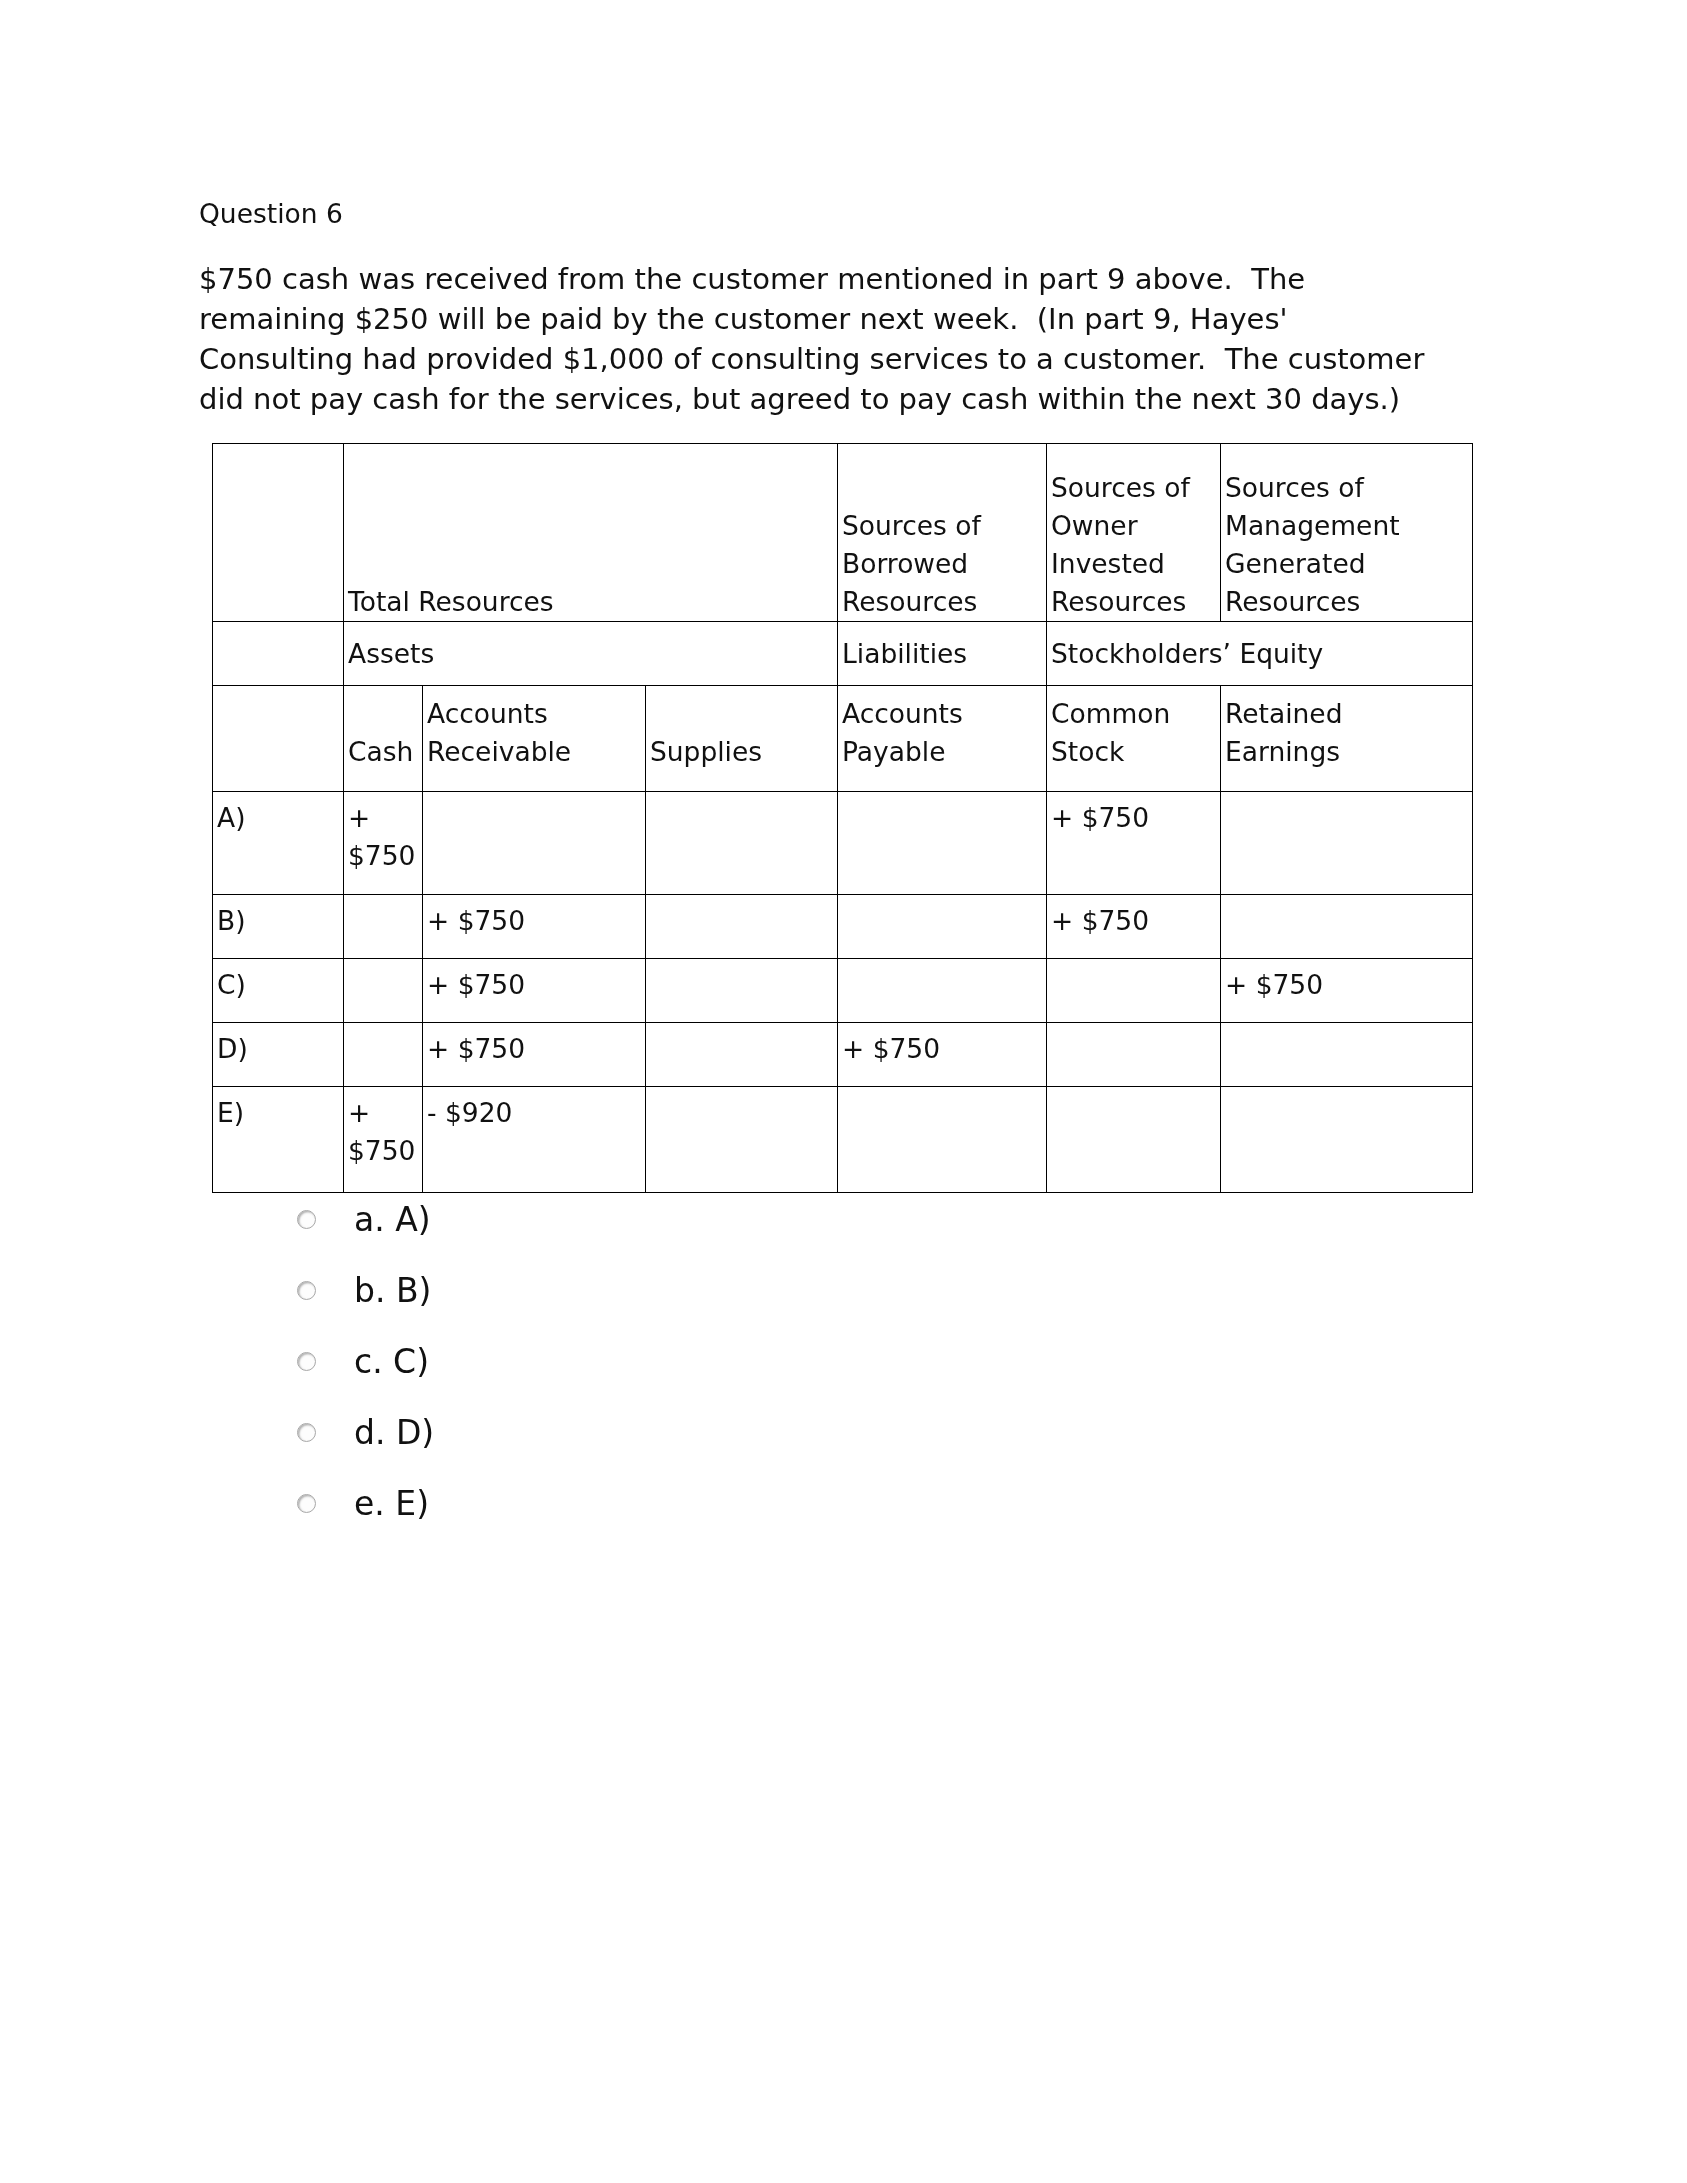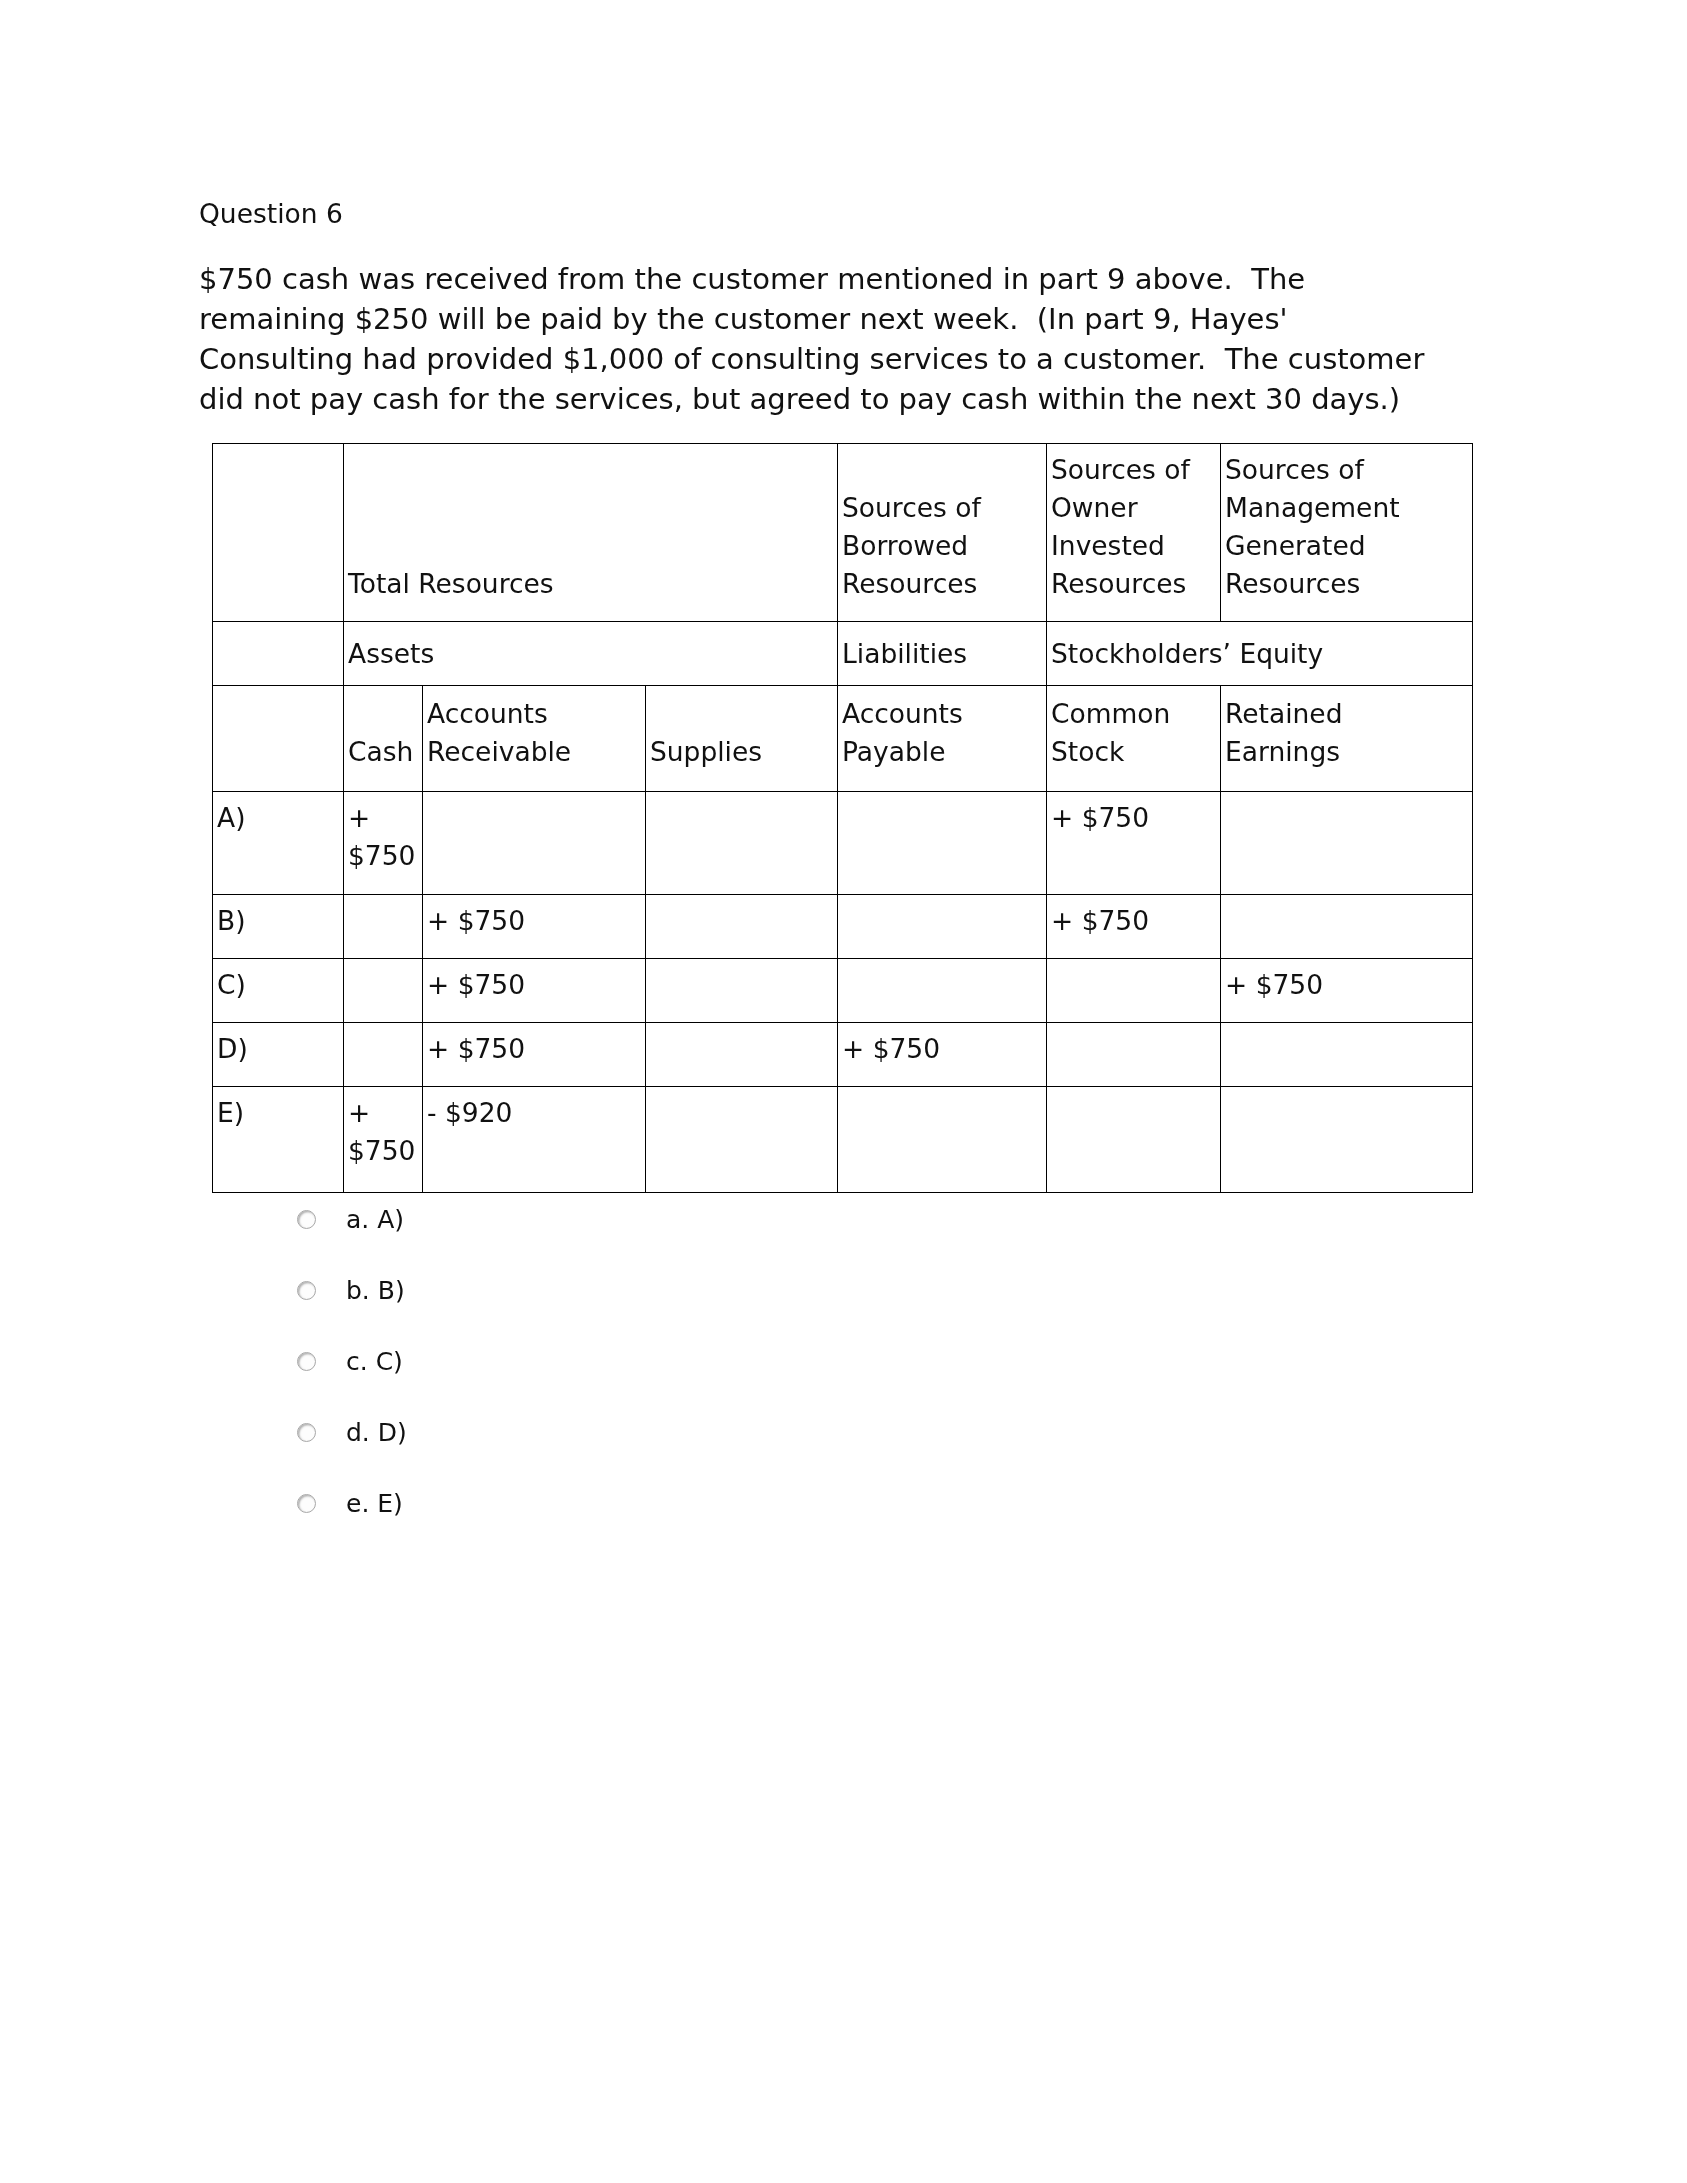--- a/index.html
+++ b/index.html
@@ -53,21 +53,21 @@
     overflow: hidden;
     text-align: left;
   }
   tr.r1 { height: 178px; }
   tr.r2 { height: 64px;  }
   tr.r3 { height: 106px; }
   tr.rowA { height: 103px; }
   tr.rowB, tr.rowC, tr.rowD { height: 64px; }
   tr.rowE { height: 106px; }
 
-  tr.r1 td { vertical-align: bottom; padding-bottom: 18px; }
+  tr.r1 td { vertical-align: bottom; padding-bottom: 0; }
   tr.r2 td { vertical-align: middle; }
   tr.r3 td { vertical-align: bottom; padding-bottom: 20px; }
   tr.data td { vertical-align: top; padding-top: 6.6px; }
 
   td.pre { white-space: pre-line; }
 
   .options {
     position: absolute;
     left: 297px;
     top: 1203px;
@@ -82,22 +82,22 @@
   .radio {
     width: 17px;
     height: 17px;
     border-radius: 50%;
     background: #fdfdfd;
     border: 1.3px solid #a8a8a8;
     box-shadow: inset 1.3px 1.3px 2px rgba(110,110,110,0.55);
     flex: 0 0 auto;
   }
   .option-label {
-    margin-left: 30px;
-    font-size: 25px;
+    margin-left: 38px;
+    font-size: 33px;
     line-height: 33px;
     white-space: pre;
   }
 </style>
 </head>
 <body>
 
 <div class="page">
 
   <div class="q-title">Question 6</div>

